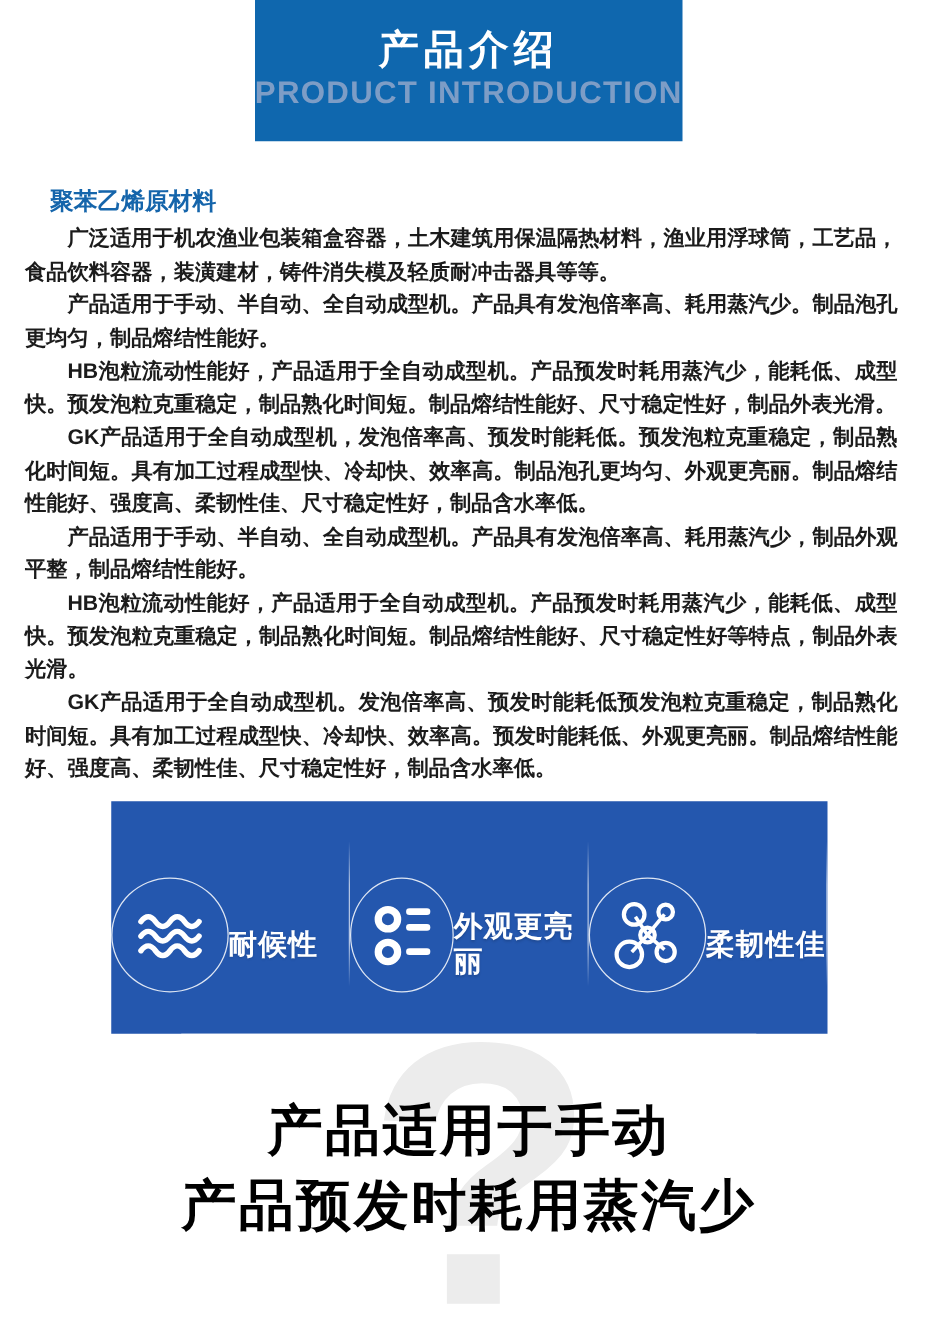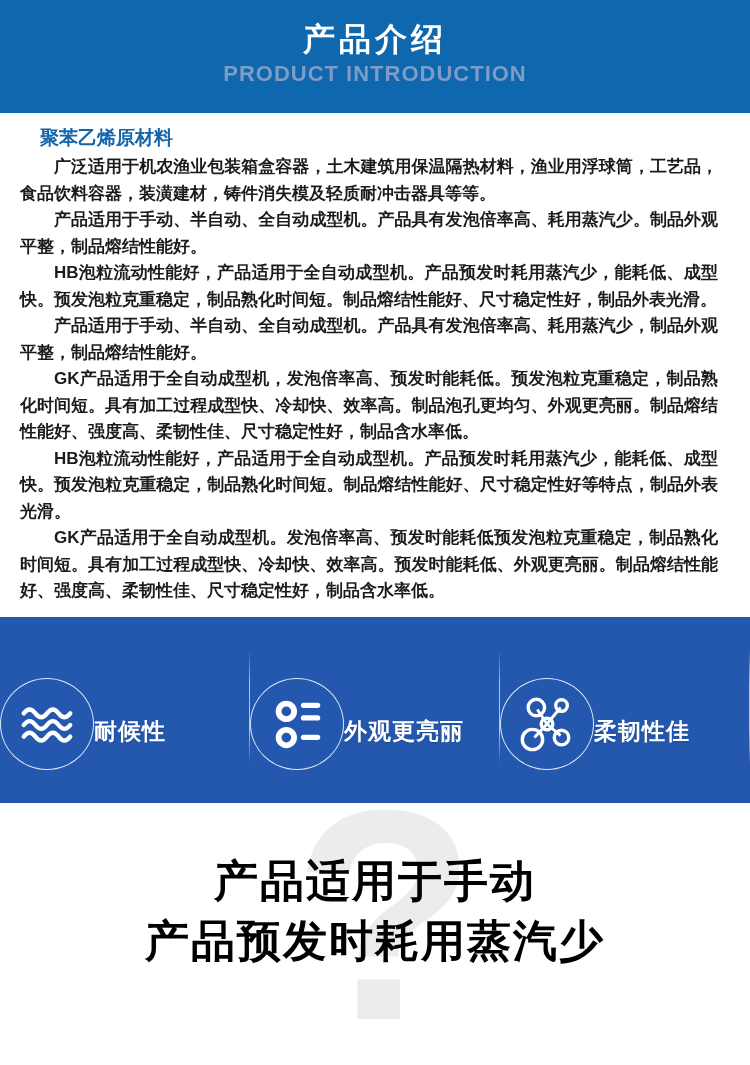--- a/index.html
+++ b/index.html
@@ -1,42 +1,42 @@
 <!DOCTYPE html>
 <html><head>
 <meta charset="utf-8">
 <style>
   html,body{margin:0;padding:0;}
   body{
     width:750px;height:1065px;
     font-family:"Liberation Sans","DejaVu Sans",sans-serif;
     background:#ffffff;overflow:hidden;
   }
-  .page{width:750px;height:1065px;display:flex;flex-direction:column;}
+  .page{width:750px;height:1065px;display:flex;flex-direction:column;align-items:center;}
 
   
   .hero{
     height:113px;background:#0f67ae;color:#fff;
     text-align:center;flex:0 0 auto;
   }
   .hero-title{
     margin:0;padding-top:21px;
     font-size:32px;font-weight:700;letter-spacing:4px;line-height:36px;
   }
   .hero-sub{
     margin:2px 0 0 0;
-    font-size:22px;font-weight:700;letter-spacing:1px;
+    font-size:25px;font-weight:700;letter-spacing:1px;
     color:#7d9dc6;line-height:30px;
   }
 
   
   .article{
     flex:0 0 auto;
     padding:12px 32px 0 20px;
-    height:504px;box-sizing:border-box;
+    height:504px;box-sizing:border-box;margin-top:24px;
   }
   .article-heading{
     margin:0 0 3px 20px;
     color:#1565ab;font-size:19px;font-weight:700;line-height:26px;
   }
   .article p{
     margin:0;
     color:#1b1b1b;font-size:17px;line-height:26.5px;
     text-indent:2em;text-align:justify;font-weight:bold;
   }
@@ -92,24 +92,24 @@
 <div class="page">
 
   <header class="hero">
     <h1 class="hero-title">产品介绍</h1>
     <div class="hero-sub">PRODUCT INTRODUCTION</div>
   </header>
 
   <section class="article">
     <h2 class="article-heading">聚苯乙烯原材料</h2>
     <p>广泛适用于机农渔业包装箱盒容器，土木建筑用保温隔热材料，渔业用浮球筒，工艺品，食品饮料容器，装潢建材，铸件消失模及轻质耐冲击器具等等。</p>
-    <p>产品适用于手动、半自动、全自动成型机。产品具有发泡倍率高、耗用蒸汽少。制品外观平整，制品熔结性能好。</p>
+    <p>产品适用于手动、半自动、全自动成型机。产品具有发泡倍率高、耗用蒸汽少。制品泡孔更均匀，制品熔结性能好。</p>
     <p>HB泡粒流动性能好，产品适用于全自动成型机。产品预发时耗用蒸汽少，能耗低、成型快。预发泡粒克重稳定，制品熟化时间短。制品熔结性能好、尺寸稳定性好，制品外表光滑。</p>
+    <p>GK产品适用于全自动成型机，发泡倍率高、预发时能耗低。预发泡粒克重稳定，制品熟化时间短。具有加工过程成型快、冷却快、效率高。制品泡孔更均匀、外观更亮丽。制品熔结性能好、强度高、柔韧性佳、尺寸稳定性好，制品含水率低。</p>
     <p>产品适用于手动、半自动、全自动成型机。产品具有发泡倍率高、耗用蒸汽少，制品外观平整，制品熔结性能好。</p>
-    <p>GK产品适用于全自动成型机，发泡倍率高、预发时能耗低。预发泡粒克重稳定，制品熟化时间短。具有加工过程成型快、冷却快、效率高。制品泡孔更均匀、外观更亮丽。制品熔结性能好、强度高、柔韧性佳、尺寸稳定性好，制品含水率低。</p>
     <p>HB泡粒流动性能好，产品适用于全自动成型机。产品预发时耗用蒸汽少，能耗低、成型快。预发泡粒克重稳定，制品熟化时间短。制品熔结性能好、尺寸稳定性好等特点，制品外表光滑。</p>
     <p>GK产品适用于全自动成型机。发泡倍率高、预发时能耗低预发泡粒克重稳定，制品熟化时间短。具有加工过程成型快、冷却快、效率高。预发时能耗低、外观更亮丽。制品熔结性能好、强度高、柔韧性佳、尺寸稳定性好，制品含水率低。</p>
   </section>
 
   <section class="features">
 
     <div class="feature">
       <div class="feature-circle">
         <span>
           <svg width="62" height="62" viewBox="0 0 64 64" fill="none" stroke="#ffffff" stroke-width="4.5" stroke-linecap="round">

